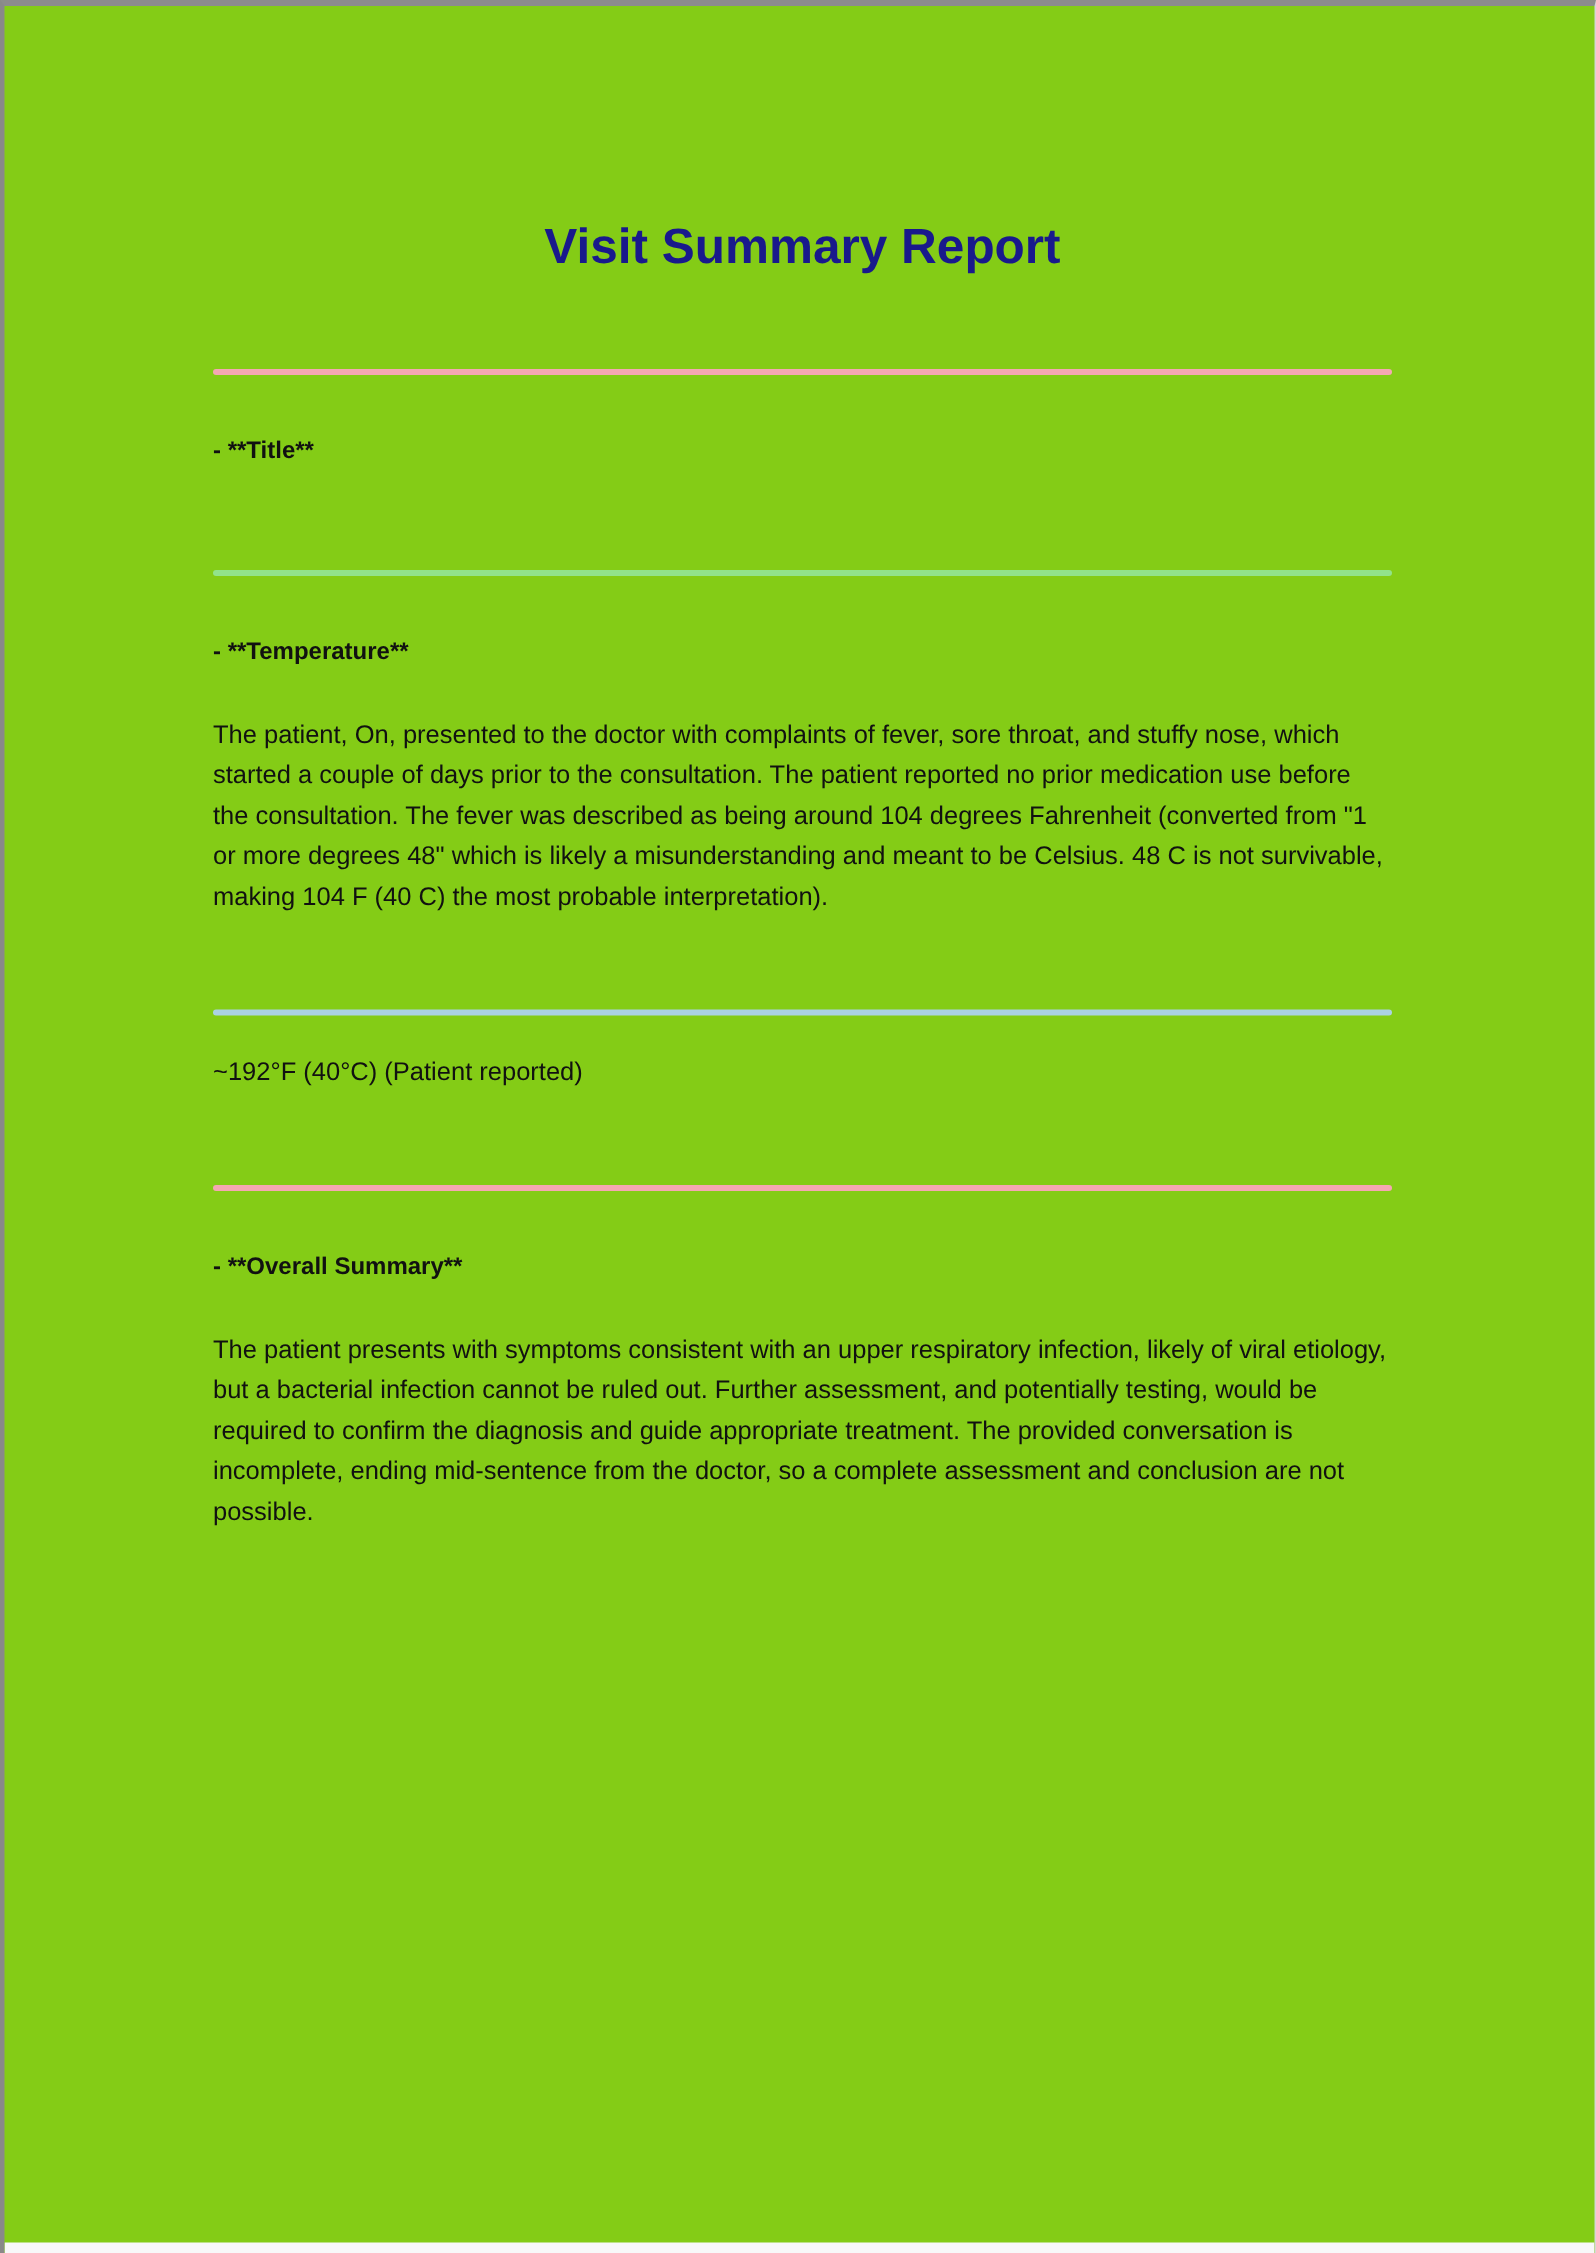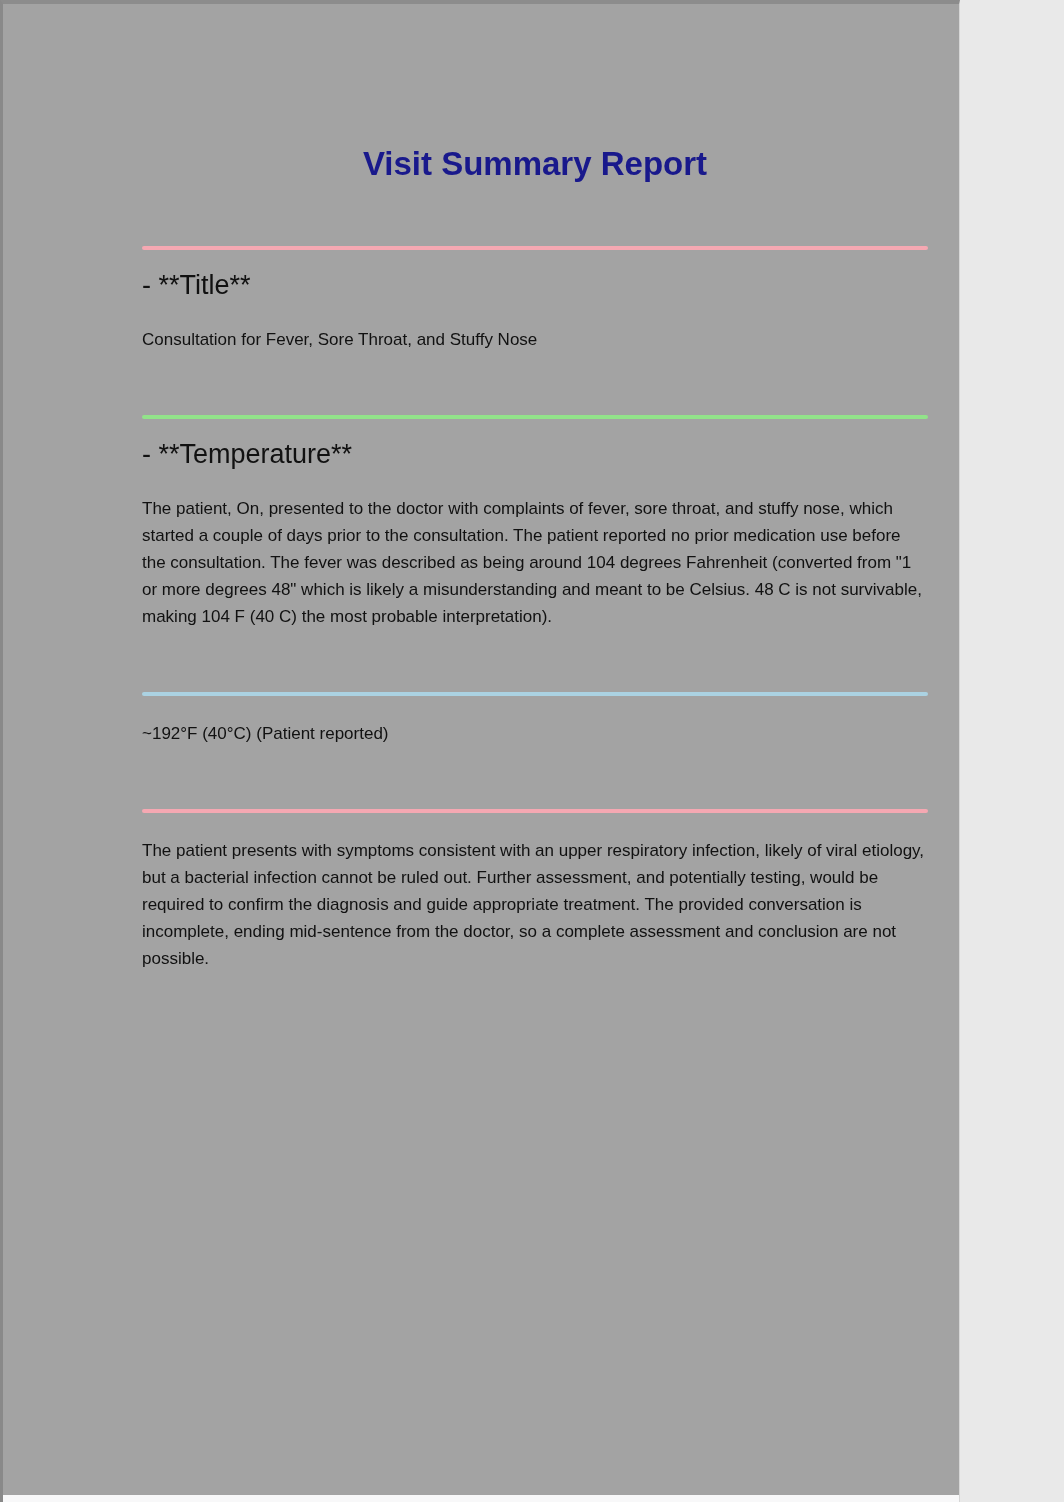--- a/index.html
+++ b/index.html
@@ -3,24 +3,24 @@
 <meta charset="utf-8">
 <style>
   html, body {
     margin: 0;
     padding: 0;
     background: #e9e9e9;
     font-family: "Liberation Sans", sans-serif;
   }
   .frame {
     position: relative;
-    width: 960px;
+    width: 1064px;
     height: 1502px;
     box-sizing: border-box;
-    background: #a3a3a3;
+    background: #84cc16;
     border-top: 4px solid #8c8c8c;
     border-left: 3px solid #898989;
     border-right: 1px solid #d6d6d6;
     overflow: hidden;
   }
   .content {
     width: 786px;
     margin-left: 139px;
   }
   .page-title {
@@ -30,24 +30,24 @@
     font-weight: bold;
     text-align: center;
   }
   .divider {
     height: 4px;
     border: none;
     margin: 62px 0 0 0;
     border-radius: 2px;
   }
   .section-heading {
-    margin: 18px 0 0 0;
-    font-size: 27px;
+    margin: 34px 0 0 0;
+    font-size: 16px;
     line-height: 34px;
-    font-weight: normal;
+    font-weight: bold;
     color: #111111;
   }
   .section-body {
     margin: 24px 0 0 0;
     font-size: 17px;
     line-height: 27px;
     color: #111111;
   }
   .bottom-strip {
     position: absolute;
@@ -61,34 +61,34 @@
 </head>
 <body>
 
 <div class="frame">
   <div class="content">
     <h1 class="page-title" style="color: rgb(25, 25, 140);">Visit Summary Report</h1>
     <div>
   <section>
     <hr class="divider" style="background: rgb(245, 168, 178);">
     <h2 class="section-heading">- **Title**</h2>
-    <p class="section-body">Consultation for Fever, Sore Throat, and Stuffy Nose</p>
   </section>
 
   <section>
     <hr class="divider" style="background: rgb(146, 227, 138);">
     <h2 class="section-heading">- **Temperature**</h2>
     <p class="section-body">The patient, On, presented to the doctor with complaints of fever, sore throat, and stuffy nose, which started a couple of days prior to the consultation. The patient reported no prior medication use before the consultation. The fever was described as being around 104 degrees Fahrenheit (converted from "1 or more degrees 48" which is likely a misunderstanding and meant to be Celsius. 48 C is not survivable, making 104 F (40 C) the most probable interpretation).</p>
   </section>
 
   <section>
     <hr class="divider" style="background: rgb(171, 210, 226);">
     <p class="section-body">~192°F (40°C) (Patient reported)</p>
   </section>
 
   <section>
     <hr class="divider" style="background: rgb(245, 168, 178);">
+    <h2 class="section-heading">- **Overall Summary**</h2>
     <p class="section-body">The patient presents with symptoms consistent with an upper respiratory infection, likely of viral etiology, but a bacterial infection cannot be ruled out. Further assessment, and potentially testing, would be required to confirm the diagnosis and guide appropriate treatment. The provided conversation is incomplete, ending mid-sentence from the doctor, so a complete assessment and conclusion are not possible.</p>
   </section>
 </div>
   </div>
   <div class="bottom-strip"></div>
 </div>
 
 </body></html>

